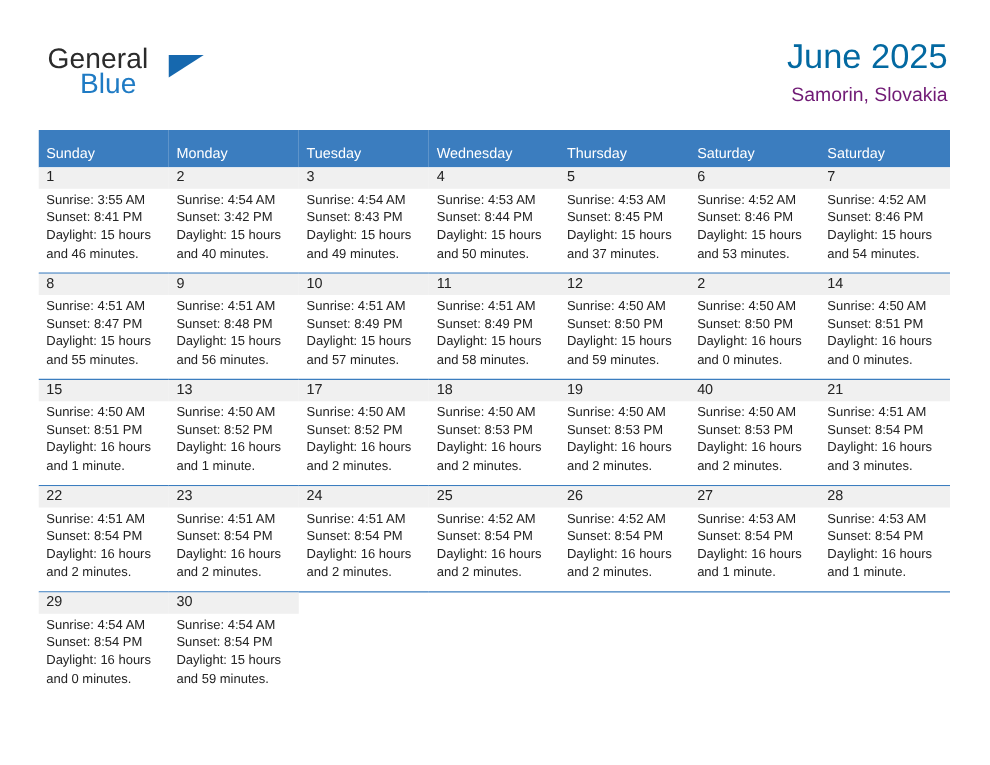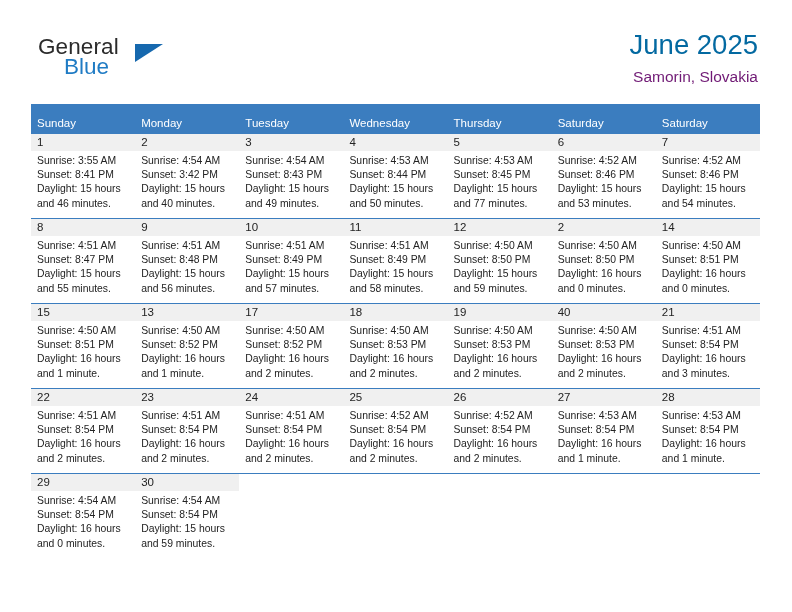--- a/index.html
+++ b/index.html
@@ -219,21 +219,21 @@
               </div>
             </div>
           </td>
           <td>
             <div class="cell-inner">
               <div class="daynum-band">5</div>
               <div class="daylines">
                 <div>Sunrise: 4:53 AM</div>
                 <div>Sunset: 8:45 PM</div>
                 <div>Daylight: 15 hours</div>
-                <div>and 77 minutes.</div>
+                <div>and 37 minutes.</div>
               </div>
             </div>
           </td>
           <td>
             <div class="cell-inner">
               <div class="daynum-band">6</div>
               <div class="daylines">
                 <div>Sunrise: 4:52 AM</div>
                 <div>Sunset: 8:46 PM</div>
                 <div>Daylight: 15 hours</div>

